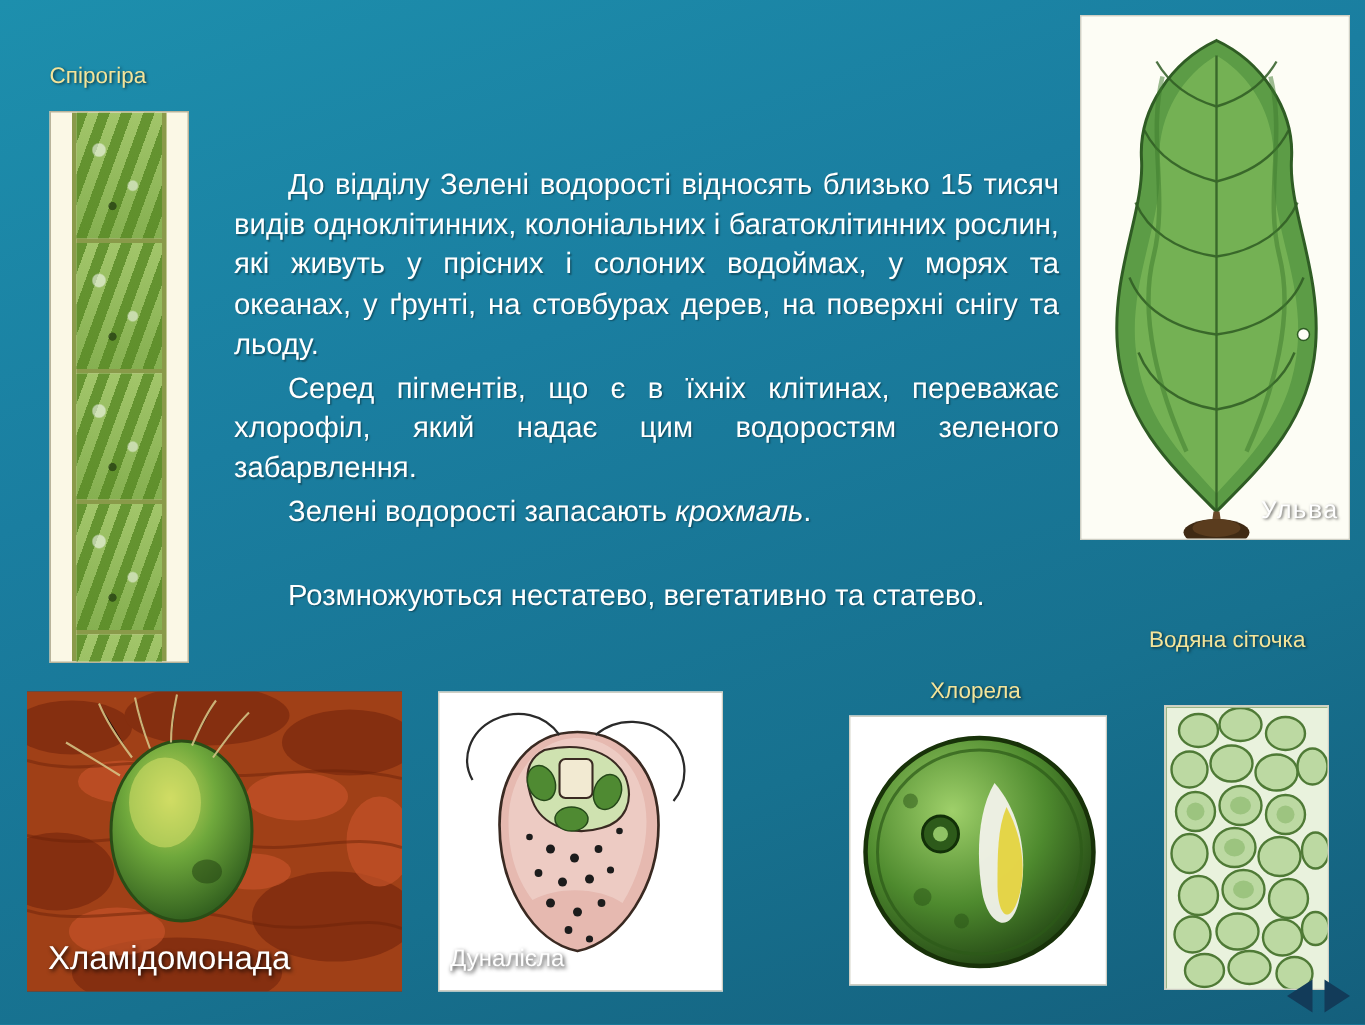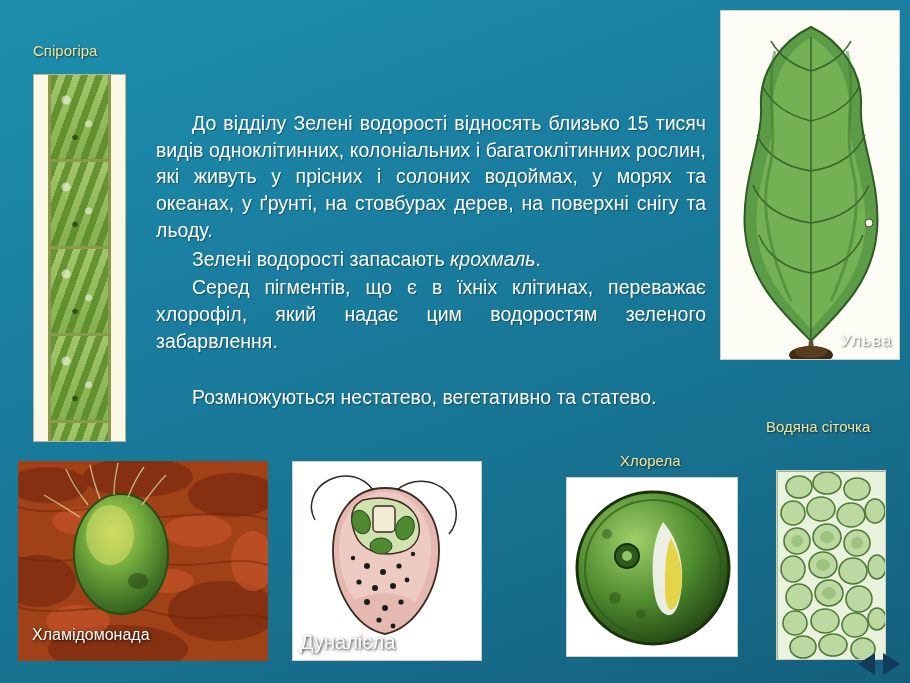--- a/index.html
+++ b/index.html
@@ -70,21 +70,21 @@
 
   .caption {
     position: absolute;
     color: #f3e49a;
     font-size: 15px;
     text-shadow: 1px 1px 2px rgba(0,0,0,0.6);
     white-space: nowrap;
   }
   .caption.onimage {
     color: #ffffff;
-    font-size: 16px;
+    font-size: 22px;
     text-shadow: 1px 1px 3px rgba(0,0,0,0.85);
   }
 
   
   #spirogyra-frame {
     left: 33px;
     top: 74px;
     width: 93px;
     height: 368px;
     background: #fbf8e6;
@@ -160,21 +160,21 @@
     left: 292px;
     top: 461px;
     width: 190px;
     height: 200px;
     background: #ffffff;
   }
   #dunaliella-caption {
     left: 300px;
     top: 631px;
     color: #ffffff;
-    font-size: 20px;
+    font-size: 16px;
   }
 
   
   #chlorella-frame {
     left: 566px;
     top: 477px;
     width: 172px;
     height: 180px;
     background: #ffffff;
   }
@@ -222,22 +222,22 @@
   svg { display: block; }
 </style>
 </head>
 <body>
 
 <div id="slide">
 
 
   <div id="body-text">
     <p>До відділу Зелені водорості відносять близько 15 тисяч видів одноклітинних, колоніальних і багатоклітинних рослин, які живуть у прісних і солоних водоймах, у морях та океанах, у ґрунті, на стовбурах дерев, на поверхні снігу та льоду.</p>
+    <p>Серед пігментів, що є в їхніх клітинах, переважає хлорофіл, який надає цим водоростям зеленого забарвлення.</p>
     <p><span>Зелені водорості запасають </span><span class="ital">крохмаль</span><span>.</span></p>
-    <p>Серед пігментів, що є в їхніх клітинах, переважає хлорофіл, який надає цим водоростям зеленого забарвлення.</p>
     <p class="last">Розмножуються нестатево, вегетативно та статево.</p>
   </div>
 
   <div class="caption" id="spirogyra-caption">Спірогіра</div>
   <div class="frame" id="spirogyra-frame">
     <div class="spiro-col">
       <div class="spiro-cell"></div>
       <div class="spiro-cell"></div>
       <div class="spiro-cell"></div>
       <div class="spiro-cell"></div>

